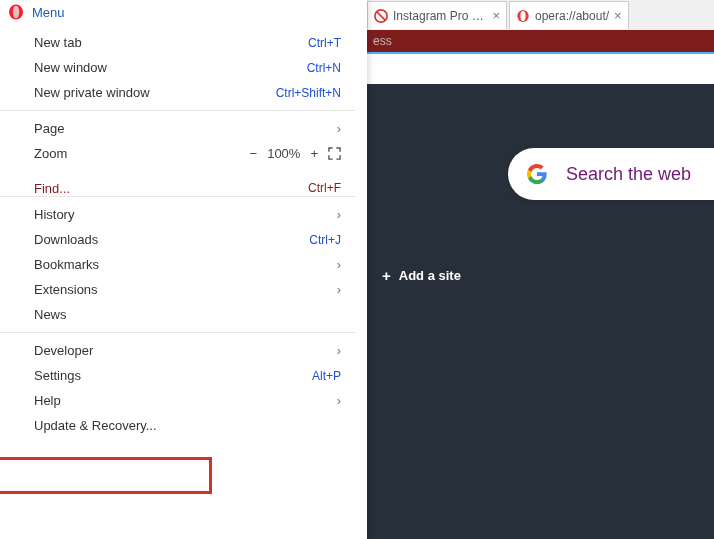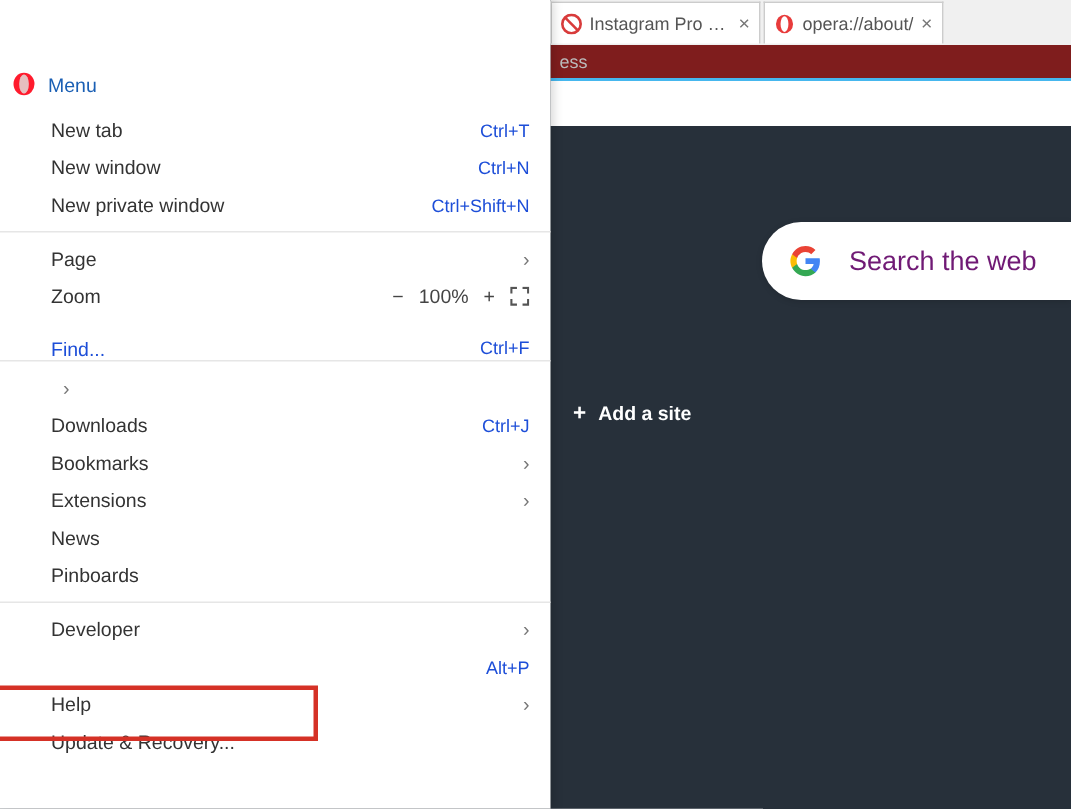--- a/index.html
+++ b/index.html
@@ -22,29 +22,29 @@
   
   .search-box { position: absolute; top: 148px; left: 508px; right: 0; height: 52px; background: #fff; border-radius: 26px 0 0 26px; display: flex; align-items: center; padding-left: 18px; gap: 18px; box-shadow: 0 1px 4px rgba(0,0,0,.15); }
   .search-text { font-size: 18px; color: #701a75; }
   .google-g { width: 22px; height: 22px; }
 
   .add-site { position: absolute; top: 267px; left: 382px; display: flex; align-items: center; gap: 8px; color: #fff; font-size: 13px; font-weight: 600; }
   .add-site-plus { font-size: 15px; }
 
   
   .menu-panel { position: absolute; top: 0; left: 0; width: 367px; bottom: 0; background: #fff; box-shadow: 2px 0 6px rgba(0,0,0,.15); font-size: 13px; color: #333; }
-  .menu-header { display: flex; align-items: center; gap: 8px; padding: 4px 8px; height: 24px; color: #1a5fb4; font-size: 13px; margin-top: 44px; }
+  .menu-header { display: flex; align-items: center; gap: 8px; padding: 4px 8px; height: 24px; color: #1a5fb4; font-size: 13px; }
   .opera-logo { width: 16px; height: 16px; }
-  .menu-list { padding: 6px 0 0 0; }
+  .menu-list { padding: 6px 12px 0 0; }
   .menu-item { display: flex; align-items: center; justify-content: space-between; padding: 5px 14px 5px 34px; height: 25px; cursor: default; }
   .menu-label { flex: 1; white-space: nowrap; overflow: hidden; text-overflow: ellipsis; }
   .menu-accel { color: #1d4ed8; font-size: 12px; margin-left: auto; padding-left: 10px; }
   .menu-sep { height: 1px; background: #e6e6e6; margin: 5px 0; }
   .submenu-arrow { font-size: 13px; color: #777; margin-left: 8px; }
-  .disabled .menu-label, .disabled .menu-accel { color: #1d4ed8; margin-top: 19px; }
+  .disabled .menu-label, .disabled .menu-accel { color: #7f1d1d; margin-top: 19px; }
   
   .zoom-row { display: flex; align-items: center; padding: 4px 14px 4px 34px; height: 25px; justify-content: flex-end; }
   .zoom-ctrls { margin-left: auto; display: flex; align-items: center; gap: 8px; color: #444; font-size: 13px; }
   .zoom-btn { cursor: pointer; padding: 0 2px; }
   .fullscreen-ic { width: 13px; height: 13px; }
 
   .highlight-box { position: absolute; border: 3px solid #d53126; pointer-events: none; }
 </style>
 </head>
 <body>
@@ -127,46 +127,45 @@
             <path d="M1 5V1h4M13 5V1H9M1 9v4h4M13 9v4H9" fill="none" stroke="#555" stroke-width="1.5"></path>
           </svg>
         </span>
       </div>
       <div class="menu-item disabled">
         <span class="menu-label">Find...</span>
         <span class="menu-accel">Ctrl+F</span>
       </div>
       <div class="menu-sep"></div>
       <div class="menu-item">
+        <span class="menu-label">History</span>
         <span class="submenu-arrow">›</span>
       </div>
       <div class="menu-item">
         <span class="menu-label">Downloads</span>
         <span class="menu-accel">Ctrl+J</span>
       </div>
       <div class="menu-item">
         <span class="menu-label">Bookmarks</span>
         <span class="submenu-arrow">›</span>
       </div>
       <div class="menu-item">
         <span class="menu-label">Extensions</span>
         <span class="submenu-arrow">›</span>
       </div>
       <div class="menu-item">
         <span class="menu-label">News</span>
       </div>
-      <div class="menu-item">
-        <span class="menu-label">Pinboards</span>
-      </div>
       <div class="menu-sep"></div>
       <div class="menu-item">
         <span class="menu-label">Developer</span>
         <span class="submenu-arrow">›</span>
       </div>
       <div class="menu-item">
+        <span class="menu-label">Settings</span>
         <span class="menu-accel">Alt+P</span>
       </div>
       <div class="menu-item">
         <span class="menu-label">Help</span>
         <span class="submenu-arrow">›</span>
       </div>
       <div class="menu-item">
         <span class="menu-label">Update &amp; Recovery...</span>
       </div>
     </div>

